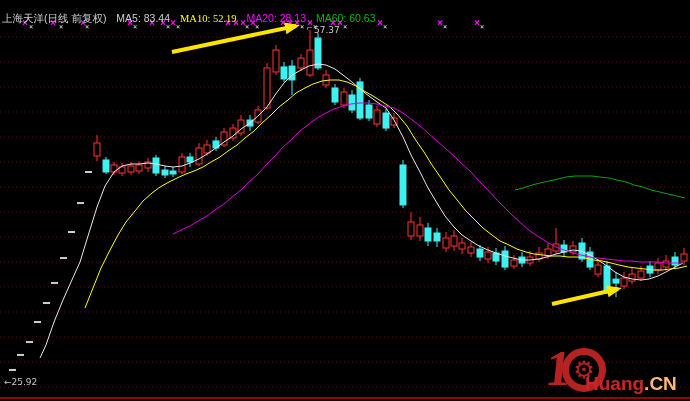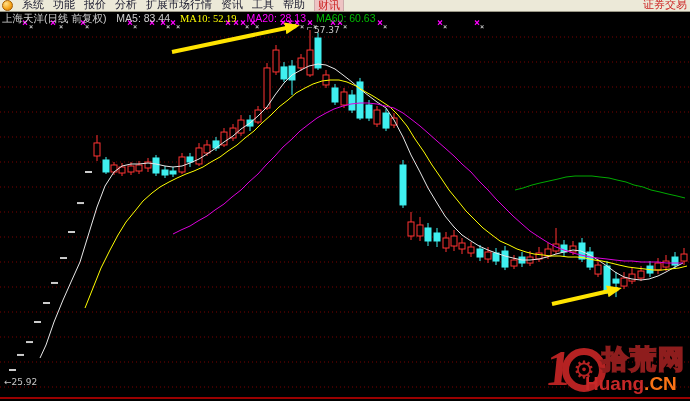--- a/index.html
+++ b/index.html
@@ -26,42 +26,27 @@
   #watermark{position:absolute;left:546px;top:346px;width:144px;height:52px;z-index:4;}
   .wm-digit{position:absolute;left:0;top:-3px;font-family:"Liberation Serif","DejaVu Serif",serif;
             font-weight:bold;font-size:50px;line-height:50px;color:#b52222;transform:skewX(-6deg);}
   .wm-gear{position:absolute;left:16px;top:2px;width:30px;height:30px;border-radius:50%;
            border:7px solid #b52222;background:#000;display:flex;align-items:center;justify-content:center;}
   .wm-gear span{color:#b52222;font-size:24px;line-height:24px;}
   .wm-cn{position:absolute;left:56px;top:-2px;font-size:26px;font-weight:bold;line-height:30px;
          color:rgba(20,0,0,0.25);-webkit-text-stroke:2px #8e1d1d;letter-spacing:2px;white-space:nowrap;}
   .wm-en{position:absolute;left:39px;top:27px;font-size:19px;font-weight:bold;line-height:22px;
          color:#c62828;white-space:nowrap;}
-  .wm-en .tld{color:#f97316;}
+  .wm-en .tld{color:#fdba74;}
 </style>
 </head>
 <body>
 
 <div id="screen">
 
-  <div id="menubar">
-    <div class="menu-inner">
-      <span class="logo"></span>
-      <span class="menu-item">系统</span>
-      <span class="menu-item">功能</span>
-      <span class="menu-item">报价</span>
-      <span class="menu-item">分析</span>
-      <span class="menu-item">扩展市场行情</span>
-      <span class="menu-item">资讯</span>
-      <span class="menu-item">工具</span>
-      <span class="menu-item">帮助</span>
-      <span class="menu-item hl">财讯</span>
-    </div>
-    <span id="menu-right">证券交易</span>
-  </div>
 
   <div id="chartwrap">
     <div id="titleline">
       <span class="t-gray">上海天洋(日线 前复权)</span>
       <span class="t-gray">MA5: 83.44</span>
       <span class="t-yel">MA10: 52.19</span>
       <span class="t-mag">MA20: 28.13</span>
       <span class="t-grn">MA60: 60.63</span>
     </div>
     <svg id="plot" viewBox="0 0 690 401" xmlns="http://www.w3.org/2000/svg">
@@ -280,17 +265,16 @@
         <text x="314" y="33" fill="#c8c8c8" font-size="9" font-family="DejaVu Sans, sans-serif">57.37</text>
         <text x="4" y="385" fill="#c8c8c8" font-size="9" font-family="DejaVu Sans, sans-serif">←25.92</text>
       </svg>
   </div>
 
   <div id="watermark">
     <span class="wm-digit">1</span>
     <span class="wm-gear">
         <span>⚙</span>
       </span>
-    <span class="wm-cn">拾荒网</span>
     <span class="wm-en"><span>Huang</span><span class="tld">.CN</span></span>
   </div>
 
 </div>
 
 </body></html>

